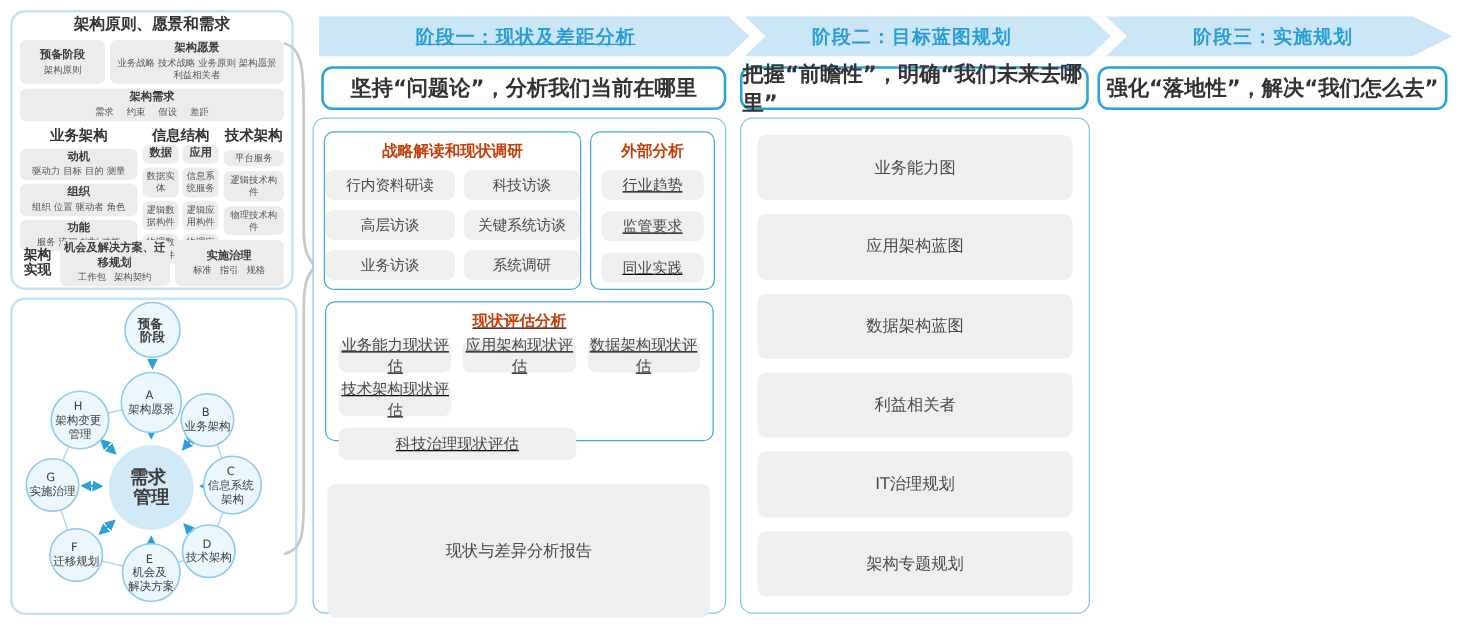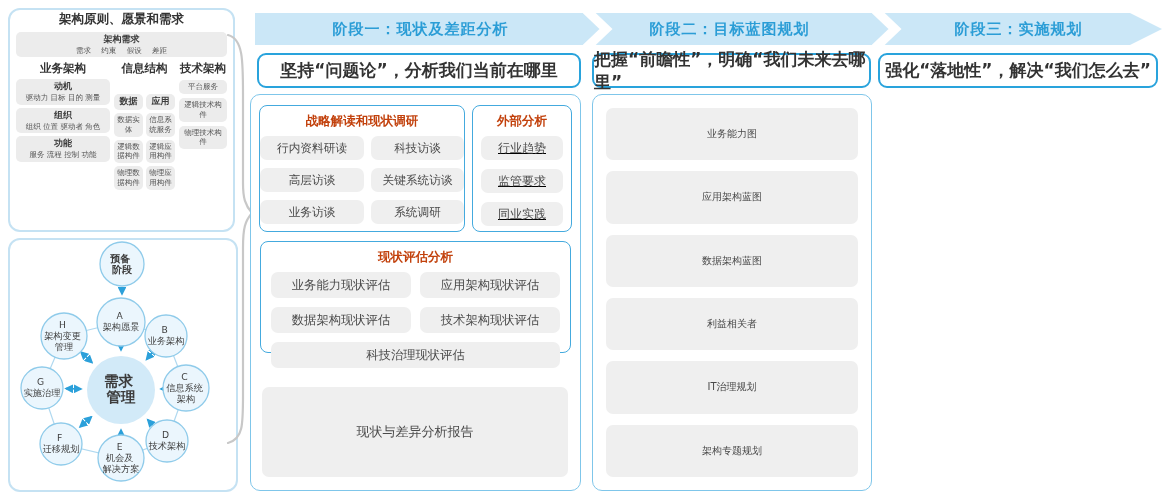--- a/index.html
+++ b/index.html
@@ -13,21 +13,21 @@
   .ltp-title{text-align:center;font-weight:bold;font-size:12.5px;color:#333;}
   .row1{display:flex;gap:4px;}
   .mini{background:#ececec;border-radius:5px;padding:2px 3px;text-align:center;color:#555;}
   .mini b{display:block;font-size:9px;color:#3c3c3c;line-height:1.3;}
   .mini span{display:block;font-size:7.5px;line-height:1.3;}
   .prep{width:62px;display:flex;flex-direction:column;justify-content:center;}
   .vision{flex:1;display:flex;flex-direction:column;justify-content:center;}
   .req span{word-spacing:8px;}
   .cols{display:flex;gap:4px;flex:1;min-height:0;}
   .colA{width:94px;display:flex;flex-direction:column;gap:3px;}
-  .colB{flex:1;display:flex;flex-direction:column;gap:18px;min-width:0;}
+  .colB{flex:1;display:flex;flex-direction:column;gap:0;min-width:0;}
   .colC{width:48px;display:flex;flex-direction:column;gap:4px;}
   .col-h{text-align:center;font-weight:bold;font-size:11.5px;color:#333;}
   .subcols{display:flex;gap:3px;flex:1;}
   .subcol{flex:1;display:flex;flex-direction:column;gap:3px;}
   .impl{display:flex;gap:4px;align-items:stretch;}
   .impl-label{width:28px;font-weight:bold;font-size:11px;color:#333;display:flex;align-items:center;
               text-align:center;line-height:1.15;}
   .impl .mini{flex:1;display:flex;flex-direction:column;justify-content:center;}
   .impl .mini span{word-spacing:4px;}
 
@@ -37,66 +37,76 @@
   .lbp svg{position:absolute;left:0;top:0;}
 
   
   .brace{position:absolute;left:224px;top:33px;}
 
   
   .band{position:absolute;left:255px;top:13px;width:910px;height:32px;}
   .band svg{position:absolute;left:0;top:0;}
   .stage-title{position:absolute;top:0;height:32px;line-height:32px;text-align:center;
                font-weight:bold;font-size:15px;color:#2b9dd6;letter-spacing:1px;}
-  .st1{left:0;width:331px;}
+  .st1{left:0;width:331px;text-decoration:underline;}
   .st2{left:330px;width:289px;}
   .st3{left:620px;width:287px;}
 
   
   .sub-box{position:absolute;top:53px;height:35px;background:#fff;border:2px solid #29a3dc;
            border-radius:9px;display:flex;align-items:center;justify-content:center;
            font-weight:bold;font-size:17px;color:#333;box-sizing:border-box;}
   .sb1{left:257px;width:324px;}
   .sb2{left:592px;width:279px;}
   .sb3{left:878px;width:280px;}
 
   
   .panel{position:absolute;top:94px;height:397px;background:#fff;border:1.5px solid #7fc6ea;
          border-radius:10px;box-sizing:border-box;}
   .p1{left:250px;width:331px;}
   .p2{left:592px;width:280px;display:flex;flex-direction:column;gap:11px;padding:13px;}
   .p3{left:878px;width:281px;display:flex;flex-direction:column;gap:11px;padding:13px;}
 
   .gray{background:#efefef;border-radius:7px;color:#4a4a4a;display:flex;align-items:center;
-        justify-content:center;text-align:center;font-size:10px;}
+        justify-content:center;text-align:center;font-size:13px;}
   .p2 .gray{flex:1;}
   .p3 .gray{flex:1;}
   .p3 .tall{flex:1.9;}
 
   .group{position:absolute;border:1.5px solid #44aade;border-radius:8px;box-sizing:border-box;background:#fff;}
   .strat{left:8px;top:10px;width:206px;height:127px;}
   .ext{left:221px;top:10px;width:100px;height:127px;}
-  .assess{left:9px;top:146px;width:311px;height:112px;}
+  .assess{left:9px;top:146px;width:311px;height:112px;text-decoration:underline;}
   .g-title{text-align:center;font-weight:bold;font-size:12.5px;color:#c2410c;margin:7px 0 6px;}
   .strat .g-grid2{display:grid;grid-template-columns:1.12fr 1fr;gap:8px 7px;margin:0 0;}
   .strat .gray{height:24px;font-size:11.7px;}
   .ext .g-col{display:flex;flex-direction:column;gap:9px;margin:0 8px;text-decoration:underline;}
   .ext .gray{height:24px;font-size:12px;}
-  .assess .g-grid2{display:grid;grid-template-columns:1fr 1fr;gap:9px 9px;margin:0 10px;}
+  .assess .g-grid2{display:grid;grid-template-columns:1fr 1fr 1fr;gap:9px 9px;margin:0 10px;}
   .assess .gray{height:26px;font-size:12.3px;}
   .span2{grid-column:1/3;}
-  .report{position:absolute;left:11px;top:292px;width:306px;height:90px;font-size:13px;}
+  .report{position:absolute;left:11px;top:292px;width:306px;height:107px;font-size:13px;}
 </style>
 </head>
 <body>
 
 <div class="stage">
 
   <div class="ltp">
     <div class="ltp-title">架构原则、愿景和需求</div>
+    <div class="row1">
+      <div class="mini prep">
+        <b>预备阶段</b>
+        <span>架构原则</span>
+      </div>
+      <div class="mini vision">
+        <b>架构愿景</b>
+        <span>业务战略 技术战略 业务原则 架构愿景 利益相关者</span>
+      </div>
+    </div>
     <div class="mini req">
       <b>架构需求</b>
       <span>需求 约束 假设 差距</span>
     </div>
     <div class="cols">
       <div class="colA">
         <div class="col-h">业务架构</div>
         <div class="mini">
           <b>动机</b>
           <span>驱动力 目标 目的 测量</span>
@@ -147,20 +157,31 @@
         <div class="col-h">技术架构</div>
         <div class="mini">
             <span>平台服务</span>
           </div>
         <div class="mini">
             <span>逻辑技术构件</span>
           </div>
         <div class="mini">
             <span>物理技术构件</span>
           </div>
+      </div>
+    </div>
+    <div class="impl">
+      <div class="impl-label">架构实现</div>
+      <div class="mini">
+        <b>机会及解决方案、迁移规划</b>
+        <span>工作包 架构契约</span>
+      </div>
+      <div class="mini">
+        <b>实施治理</b>
+        <span>标准 指引 规格</span>
       </div>
     </div>
   </div>
 
   <div class="lbp">
     <svg width="226" height="250" viewBox="0 0 226 250">
       <defs>
         <marker id="ah" viewBox="0 0 10 10" refX="8" refY="5" markerWidth="5.5" markerHeight="5.5" orient="auto-start-reverse">
           <path d="M0,0 L10,5 L0,10 z" fill="#2ba0da"></path>
         </marker>

